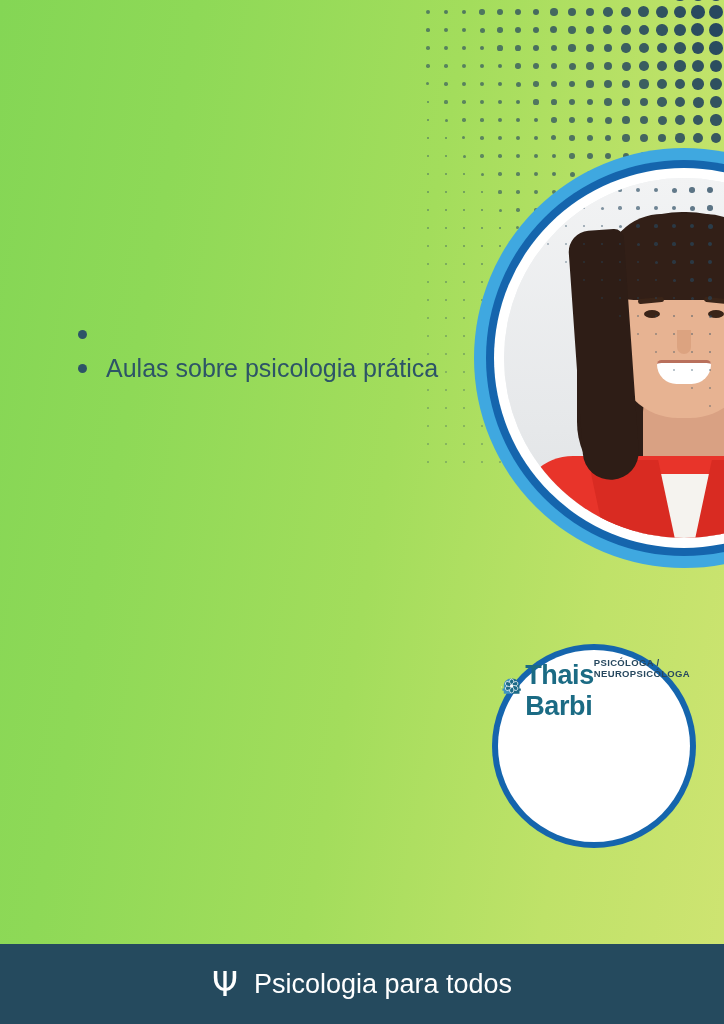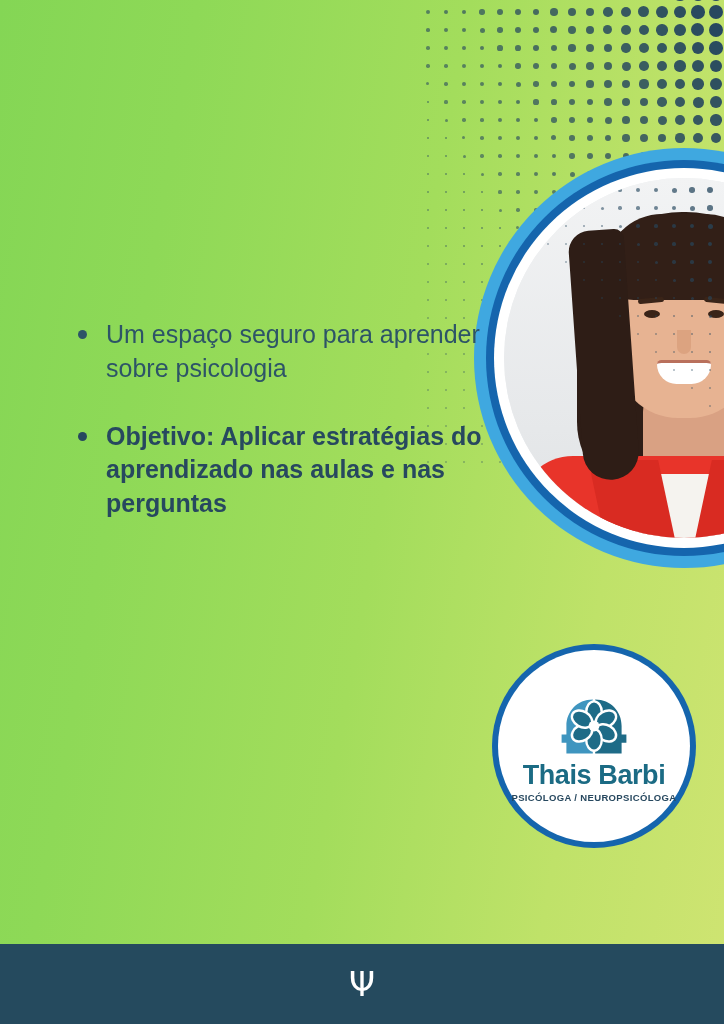--- a/index.html
+++ b/index.html
@@ -149,22 +149,22 @@
   .badge {
     position:absolute; left:492px; top:644px;
     width:204px; height:204px;
     border-radius:50%;
     background:#1565ad;
     display:flex; align-items:center; justify-content:center;
   }
   .badge-inner {
     width:192px; height:192px; border-radius:50%;
     background:#ffffff;
-    display:flex; flex-direction:column;
-    align-items:center; justify-content:center;
+    display:flex; flex-direction:row;
+    align-items:flex-start; justify-content:center;
     padding-top:6px;
   }
   .badge-mark { width:96px; height:60px; }
   .badge-name {
     margin-top:4px;
     font-size:27px; font-weight:700;
     color:#1b6b84; letter-spacing:-.4px;
   }
   .badge-sub {
     margin-top:1px;
@@ -752,25 +752,24 @@
           <div class="dot" style="width: 2px; height: 2px; left: 205px; top: 209px; opacity: 0.44;"></div>
           <div class="dot" style="width: 1.9px; height: 1.9px; left: 205.1px; top: 227.1px; opacity: 0.41;"></div>
         </div>
     </div>
   </div>
 
 
   <div class="bullets">
     <div class="bullet">
       <span class="dotmark"></span>
-      <span>Um espaço seguro para aprender sobre psicologia</span>
     </div>
-    <div class="bullet strong">
+    <div class="bullet">
       <span class="dotmark"></span>
-      <span> Objetivo: Aplicar estratégias do aprendizado nas aulas e nas perguntas</span>
+      <span>Aulas sobre psicologia prática</span>
     </div>
   </div>
 
   <div class="badge">
     <div class="badge-inner">
       <svg class="badge-mark" viewBox="0 0 160 100">
         <path d="M78 6 C52 6 34 26 34 50 L34 64 L26 64 L26 78 L34 78 L34 96 L78 96 Z" fill="#3f95bf"></path>
         <path d="M82 6 C108 6 126 26 126 50 L126 64 L134 64 L134 78 L126 78 L126 96 L82 96 Z" fill="#1e6b87"></path>
         <path d="M23 50 L16 56 L23 62 Z" fill="#ffffff" opacity=".55"></path>
         <path d="M137 50 L144 56 L137 62 Z" fill="#ffffff" opacity=".55"></path>
@@ -786,15 +785,16 @@
           <circle cx="0" cy="0" r="9" fill="#ffffff"></circle>
         </g>
       </svg>
       <div class="badge-name">Thais Barbi</div>
       <div class="badge-sub">PSICÓLOGA / NEUROPSICÓLOGA</div>
     </div>
   </div>
 
   <div class="footer">
     <span class="psi">Ψ</span>
+    <span class="ftxt">Psicologia para todos</span>
   </div>
 
 </div>
 
 </body></html>

